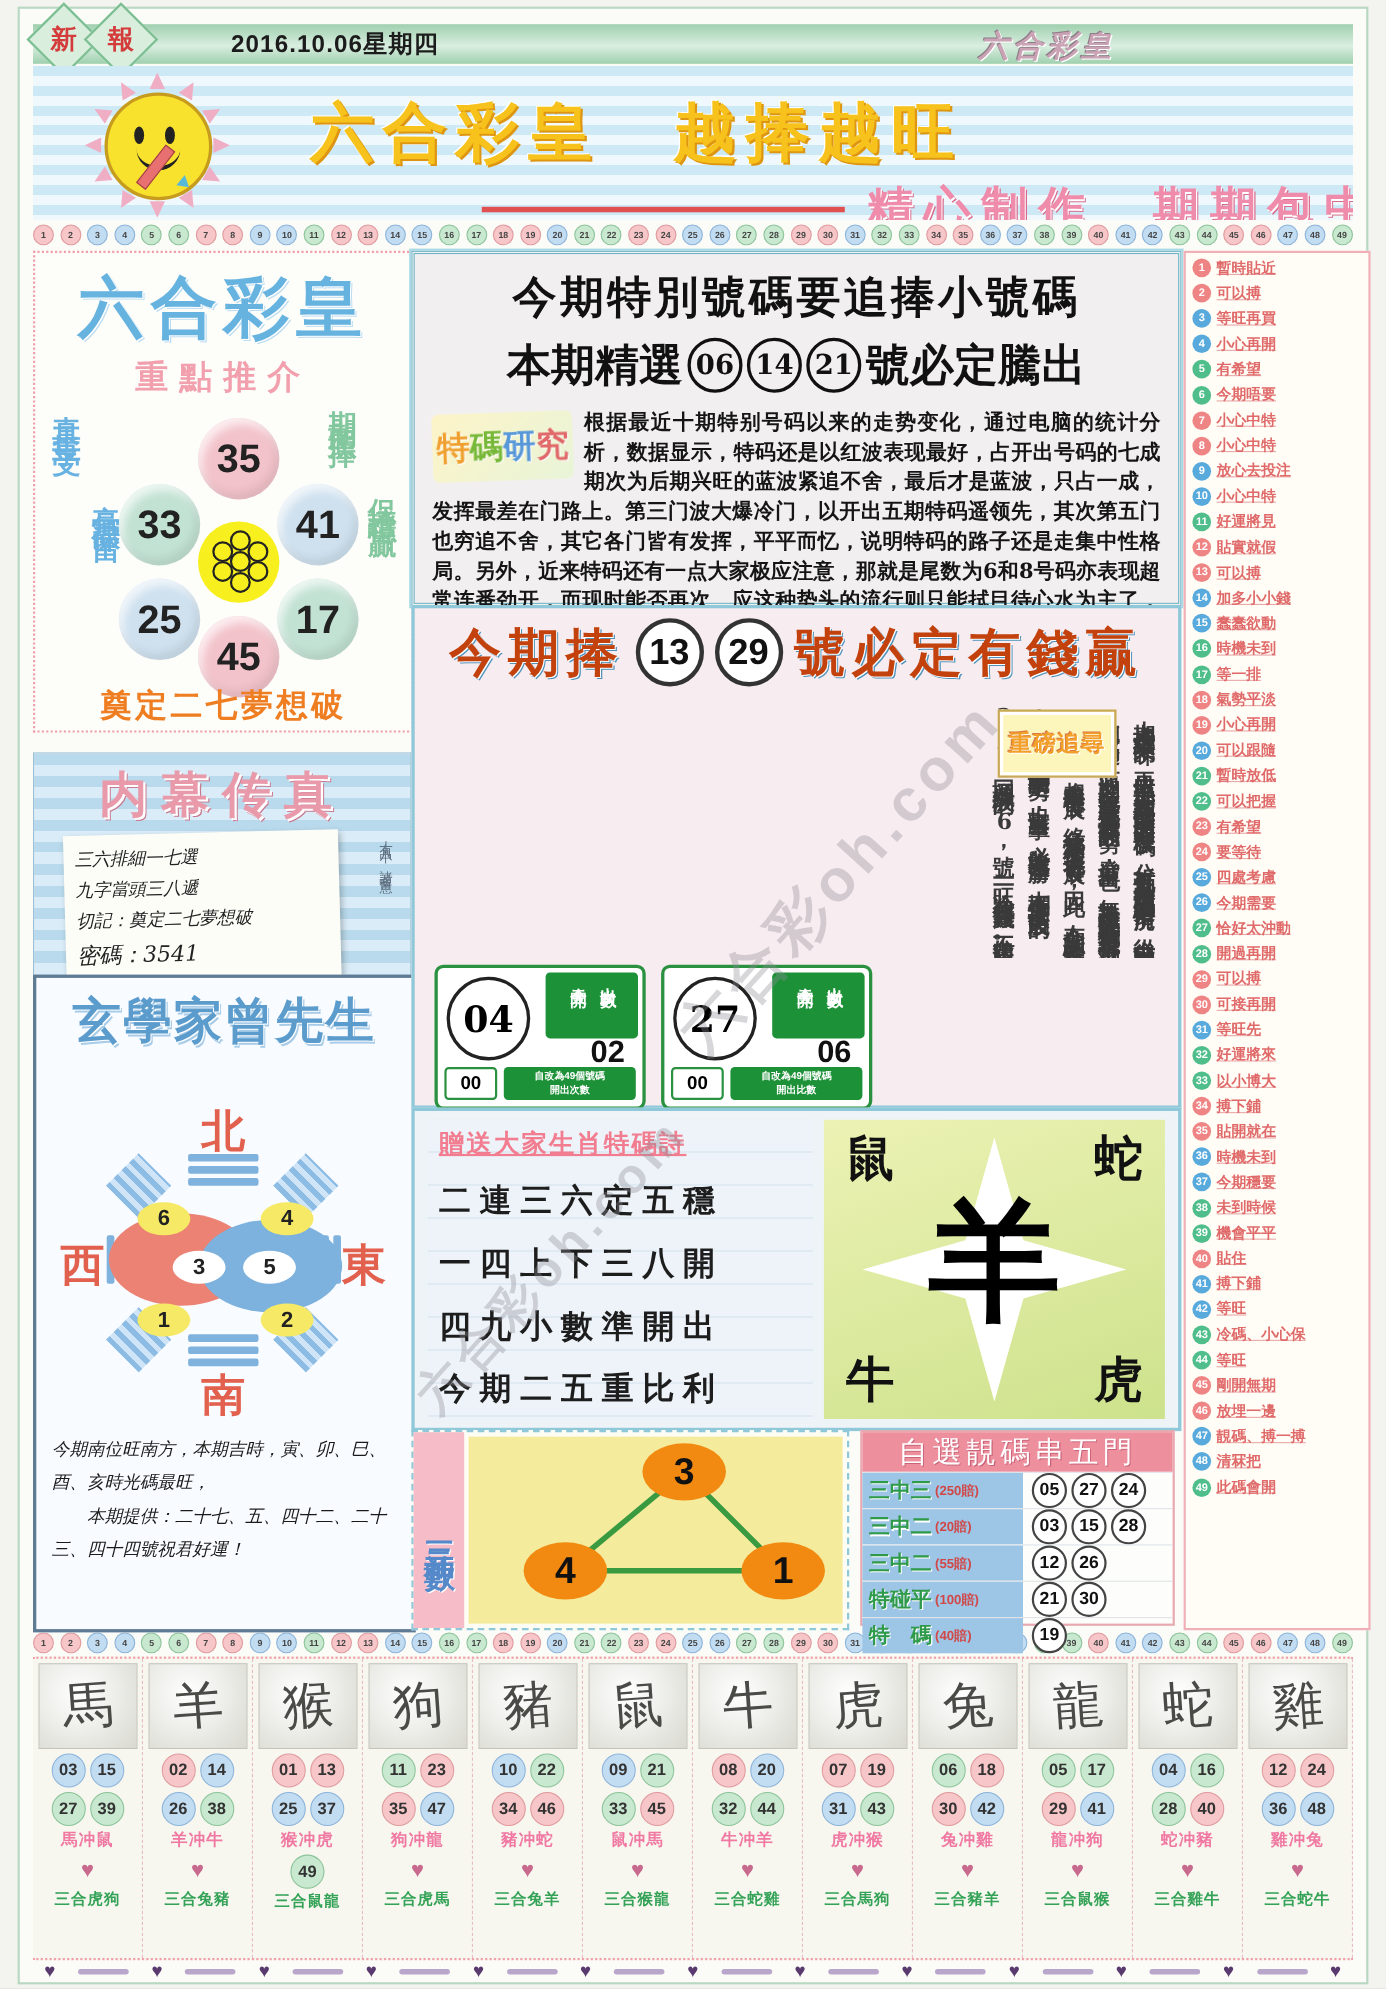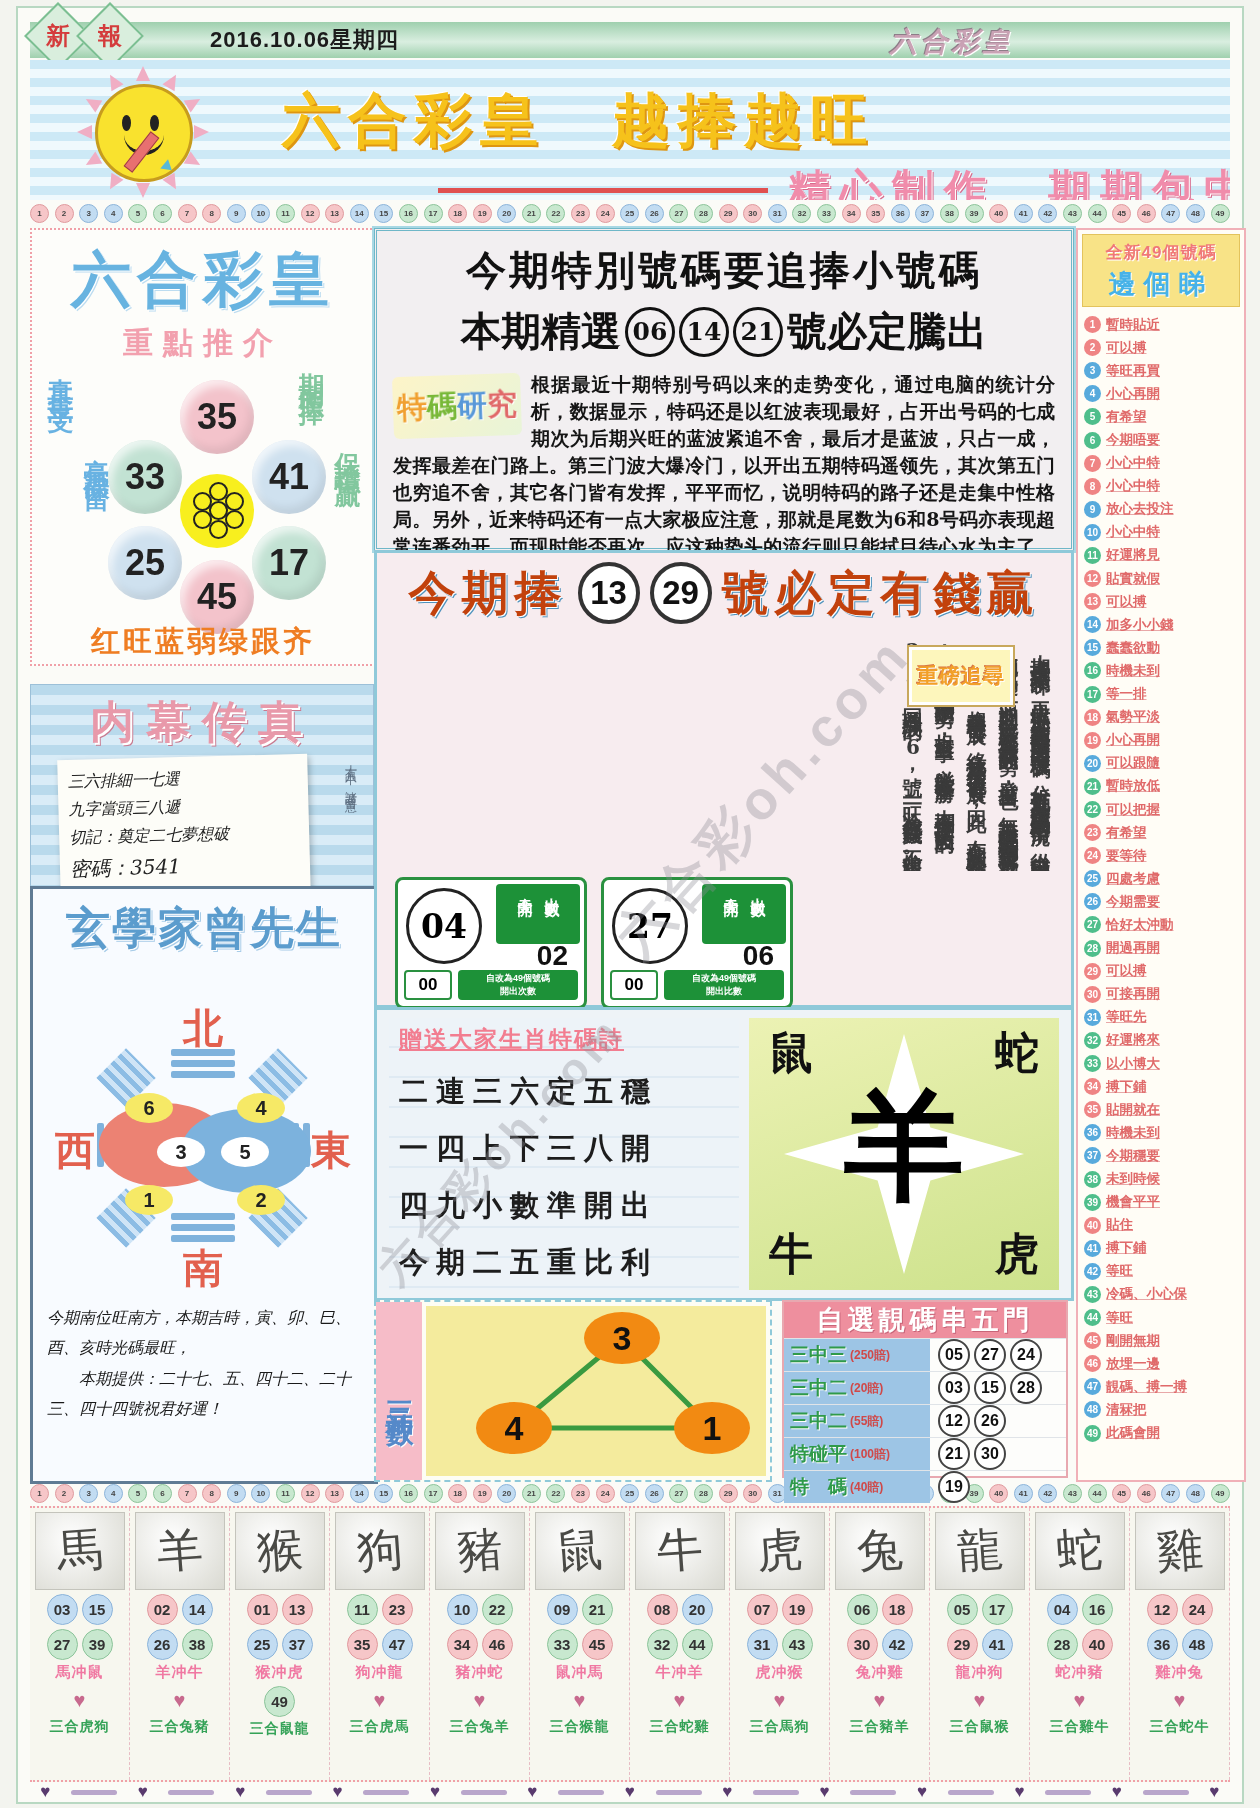--- a/index.html
+++ b/index.html
@@ -99,21 +99,21 @@
   .zstar{position:absolute;left:50%;top:50%;width:240px;height:240px;transform:translate(-50%,-50%);background:#fff;clip-path:polygon(50% 0,61% 39%,100% 50%,61% 61%,50% 100%,39% 61%,0 50%,39% 39%);}
   .zc{position:absolute;font-family:"DejaVu Serif",serif;font-weight:bold;font-size:44px;color:#111;}
   .zcenter{position:absolute;left:50%;top:50%;transform:translate(-50%,-54%);font-family:"DejaVu Serif",serif;font-size:120px;font-weight:bold;color:#000;}
   .mbox4{position:absolute;left:374px;top:1300px;width:694px;height:178px;display:flex;gap:10px;}
   .sanyuan{width:394px;height:100%;border:2px dashed #8fc9d9;background:#fdfdf4;display:flex;}
   .sy-strip{width:46px;background:#f6bcc8;display:flex;align-items:center;justify-content:center;}
   .sy-strip span{writing-mode:vertical-rl;text-orientation:upright;font-size:28px;font-weight:bold;color:#5589c9;letter-spacing:6px;text-shadow:1px 1px 0 #fff;}
   .sy-main{position:relative;flex:1;background:#f4eb9d;margin:4px;}
   .sy-node{position:absolute;width:76px;height:52px;background:#f28a12;border-radius:50%;display:flex;align-items:center;justify-content:center;font-size:34px;font-weight:bold;color:#111;}
   .stable{flex:1;border:2px solid #e8a8b0;background:#fdfdfb;display:flex;flex-direction:column;}
-  .st-title{height:38px;background:#ee8f9e;color:#fff;font-size:27px;font-weight:bold;display:flex;align-items:center;justify-content:center;letter-spacing:4px;text-shadow:1px 1px 0 #c86478;}
+  .st-title{height:38px;background:#ee8f9e;color:#fff;font-size:27px;font-weight:normal;display:flex;align-items:center;justify-content:center;letter-spacing:4px;text-shadow:1px 1px 0 #c86478;}
   .trow{flex:1;display:flex;border-top:1px solid #e0e4e8;}
   .tlabel{width:140px;background:#9dc5e5;display:flex;align-items:center;gap:3px;padding-left:6px;}
   .tl{font-size:19px;font-weight:bold;color:#2f9a4a;text-shadow:1px 1px 0 #fff;white-space:nowrap;}
   .to{font-size:12px;font-weight:bold;color:#d04848;white-space:nowrap;}
   .tvals{flex:1;display:flex;align-items:center;gap:4px;padding-left:8px;}
   .tball{width:28px;height:28px;border:2px solid #444;border-radius:50%;background:#fff;display:flex;align-items:center;justify-content:center;font-size:16px;font-weight:bold;color:#111;}
   
   .sidebar{position:absolute;left:1076px;top:228px;width:166px;height:1250px;border:2px solid #f0b0b8;background:#fffdf6;}
   .sb-head{margin:4px;background:#f8e387;border:1px solid #e3c35c;text-align:center;padding:6px 0 4px 0;}
   .sb-h1{font-size:17px;font-weight:bold;color:#f07878;letter-spacing:1px;text-shadow:1px 1px 0 #fff;}
@@ -308,21 +308,21 @@
       <div class="fcenter">
         <div class="mini" style="left:29px;top:8px;"></div>
           <div class="mini" style="left:45px;top:18px;"></div>
         <div class="mini" style="left:45px;top:36px;"></div>
           <div class="mini" style="left:29px;top:46px;"></div>
         <div class="mini" style="left:13px;top:36px;"></div>
           <div class="mini" style="left:13px;top:18px;"></div>
         <div class="mini" style="left:29px;top:27px;"></div>
       </div>
     </div>
-    <div class="slogan">红旺蓝弱绿跟齐</div>
+    <div class="slogan">奠定二七夢想破</div>
   </div>
 
   <div class="lsecB">
     <div class="insider-title">内幕传真</div>
     <div class="note">
       <div>三六排細一七選</div>
       <div>九字當頭三八遞</div>
       <div>切記：奠定二七夢想破</div>
       <div style="font-size:20px;">密碼：3541</div>
     </div>
@@ -532,24 +532,20 @@
             </div>
             <div class="tvals">
               <span class="tball">19</span>
             </div>
           </div>
         </div>
     </div>
   </div>
 
   <div class="sidebar">
-    <div class="sb-head">
-      <div class="sb-h1">全新49個號碼</div>
-      <div class="sb-h2">邊個睇</div>
-    </div>
     <div class="sb-items">
         <div class="sb-row">
           <span class="sb-num nr">1</span>
           <span class="sb-txt">暫時貼近</span>
         </div>
         <div class="sb-row">
           <span class="sb-num nr">2</span>
           <span class="sb-txt">可以搏</span>
         </div>
         <div class="sb-row">

